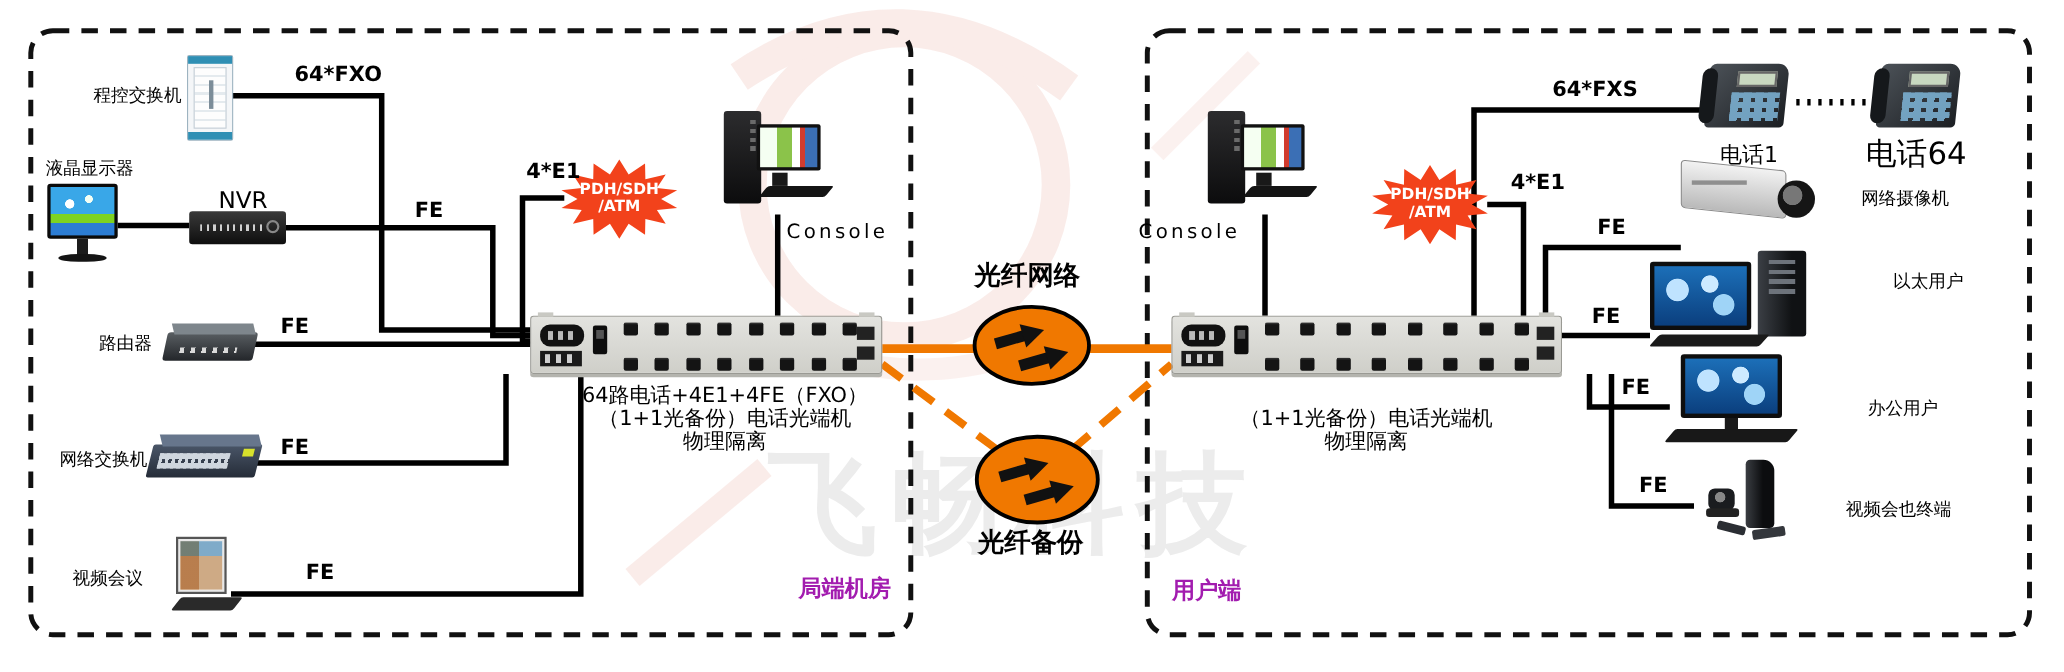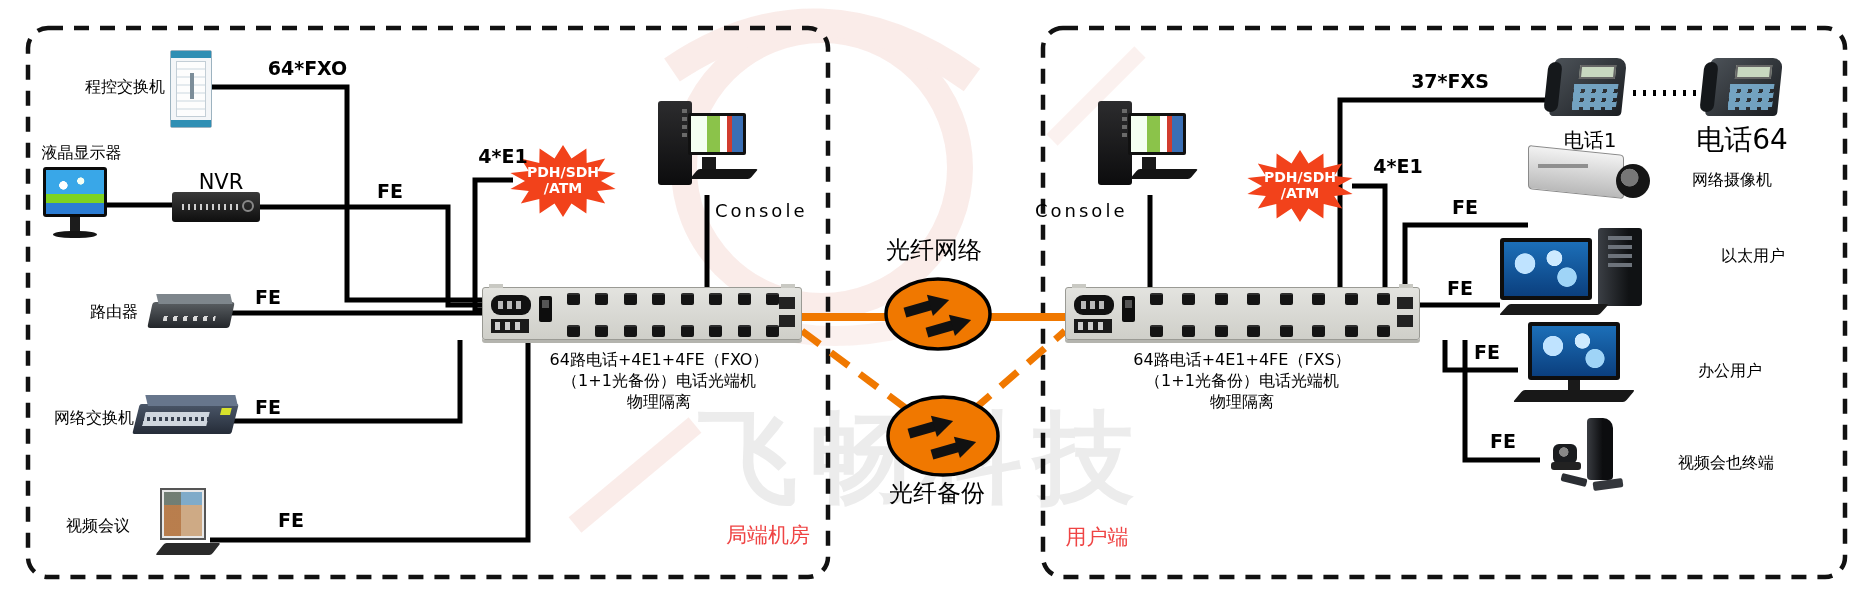--- a/index.html
+++ b/index.html
@@ -3,26 +3,26 @@
 <meta charset="utf-8">
 <style>
   html,body{margin:0;padding:0;background:#ffffff;}
   #stage{position:relative;width:1876px;height:611px;background:#ffffff;overflow:hidden;
          font-family:"DejaVu Sans","Liberation Sans",sans-serif;}
   #stage *{box-sizing:border-box;}
   
   .lbl{position:absolute;color:#000;font-size:16px;font-weight:500;text-align:center;
        line-height:22px;white-space:nowrap;z-index:6;}
   .wirelbl{font-size:19px;font-weight:600;}
-  .zone-lbl{color:#ef4444;font-weight:400;font-size:21px;z-index:7;}
-  .fiber-lbl{font-size:24px;font-weight:400;}
+  .zone-lbl{color:#a21caf;font-weight:700;font-size:21px;z-index:7;}
+  .fiber-lbl{font-size:24px;font-weight:700;}
   .console-lbl{font-size:18px;letter-spacing:3px;font-weight:500;}
   .burst-txt{position:absolute;color:#fff;font-size:14px;font-weight:700;text-align:center;
              line-height:16px;z-index:6;}
-  .term-lbl{font-size:16px;line-height:21px;}
+  .term-lbl{font-size:19px;line-height:21px;}
   
   .wm-cn{position:absolute;left:698px;top:392px;font-size:100px;font-weight:700;
          color:#ececec;letter-spacing:12px;z-index:1;white-space:nowrap;}
   .wm-en{position:absolute;left:712px;top:524px;font-size:30px;font-weight:500;
          color:#efecec;letter-spacing:12px;z-index:1;white-space:nowrap;}
   
   #wires{position:absolute;left:0;top:0;z-index:2;pointer-events:none;}
   
   .icon{position:absolute;z-index:4;}
   
@@ -432,35 +432,34 @@
   </div>
   <div class="lbl console-lbl" style="left:715px;top:200px;width:110px;text-align:left;">Console</div>
   <div class="lbl term-lbl" style="left:509px;top:349px;width:300px;">64路电话+4E1+4FE（FXO）</div>
   <div class="lbl term-lbl" style="left:509px;top:370px;width:300px;">（1+1光备份）电话光端机</div>
   <div class="lbl term-lbl" style="left:509px;top:391px;width:300px;">物理隔离</div>
   <div class="lbl zone-lbl" style="left:708px;top:524px;width:120px;">局端机房</div>
 
   <div class="lbl fiber-lbl" style="left:864px;top:239px;width:140px;">光纤网络</div>
   <div class="lbl fiber-lbl" style="left:867px;top:482px;width:140px;">光纤备份</div>
 
-  <div class="lbl wirelbl" style="left:1400px;top:70px;width:100px;">37*FXS</div>
+  <div class="lbl wirelbl" style="left:1400px;top:70px;width:100px;">64*FXS</div>
   <div class="lbl" style="left:1545px;top:129px;width:90px;font-size:20px;">电话1</div>
   <div class="lbl" style="left:1692px;top:129px;width:100px;font-size:28px;">电话64</div>
   <div class="lbl wirelbl" style="left:1440px;top:196px;width:50px;">FE</div>
   <div class="lbl" style="left:1672px;top:169px;width:120px;">网络摄像机</div>
   <div class="lbl wirelbl" style="left:1435px;top:277px;width:50px;">FE</div>
   <div class="lbl" style="left:1703px;top:245px;width:100px;">以太用户</div>
   <div class="lbl wirelbl" style="left:1462px;top:341px;width:50px;">FE</div>
   <div class="lbl" style="left:1680px;top:360px;width:100px;">办公用户</div>
   <div class="lbl wirelbl" style="left:1478px;top:430px;width:50px;">FE</div>
   <div class="lbl" style="left:1656px;top:452px;width:140px;">视频会也终端</div>
   <div class="lbl wirelbl" style="left:1363px;top:155px;width:70px;">4*E1</div>
   <div class="burst-txt" style="left:1250px;top:169px;width:100px;">
     <span>PDH/SDH</span><br>
     <span>/ATM</span>
   </div>
   <div class="lbl console-lbl" style="left:1035px;top:200px;width:110px;text-align:left;">Console</div>
-  <div class="lbl term-lbl" style="left:1092px;top:349px;width:300px;">64路电话+4E1+4FE（FXS）</div>
   <div class="lbl term-lbl" style="left:1092px;top:370px;width:300px;">（1+1光备份）电话光端机</div>
   <div class="lbl term-lbl" style="left:1092px;top:391px;width:300px;">物理隔离</div>
   <div class="lbl zone-lbl" style="left:1047px;top:526px;width:100px;">用户端</div>
 
 </div>
 
 </body></html>

